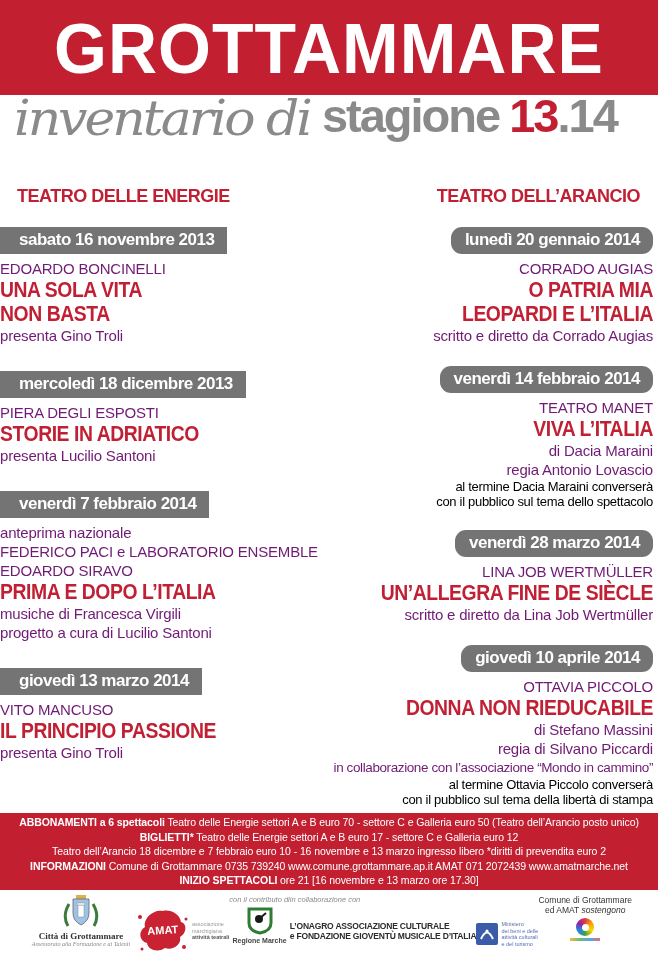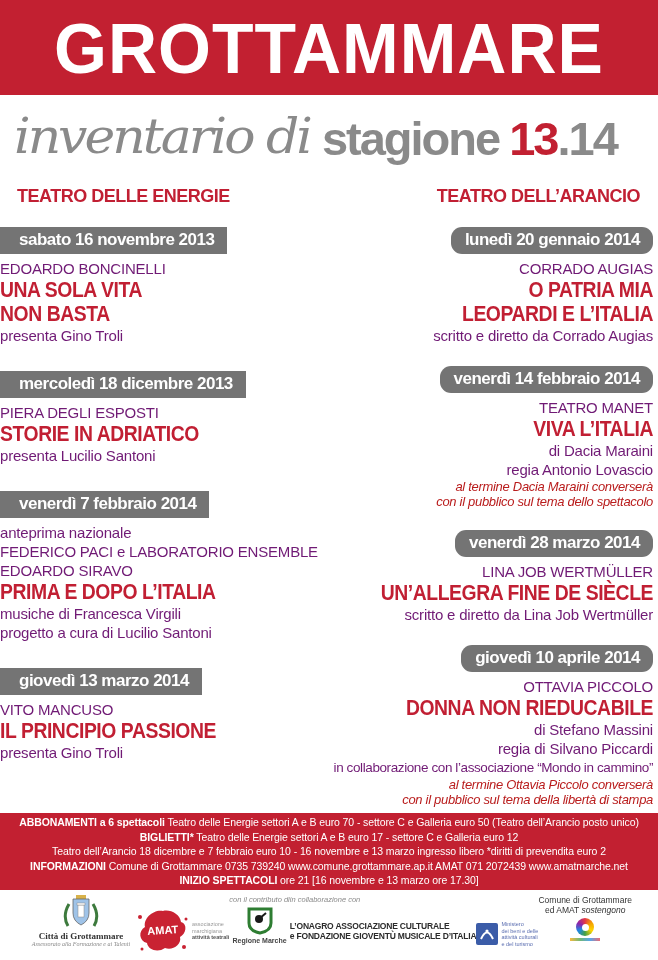--- a/index.html
+++ b/index.html
@@ -5,22 +5,22 @@
   * { margin:0; padding:0; box-sizing:border-box; }
   body { background:#e8e8e8; font-family:"Liberation Sans", sans-serif; }
   .page { position:relative; width:658px; height:960px; background:#ffffff; overflow:hidden; margin:0 auto; }
 
   
   .masthead { position:absolute; left:0; top:0; width:658px; height:95px; background:#c22031;
               display:flex; align-items:center; justify-content:center; }
   .masthead-title { color:#ffffff; font-weight:bold; font-size:68px; letter-spacing:1px; transform:scaleY(1.04); }
 
   
-  .tagline { position:absolute; left:14px; top:96px; width:640px; height:70px;
-             display:flex; align-items:flex-end; white-space:nowrap; }
+  .tagline { position:absolute; left:14px; top:88px; width:640px; height:70px;
+             display:flex; align-items:flex-start; white-space:nowrap; }
   .tag-script { font-family:"DejaVu Serif", serif; font-style:italic; font-size:52px; color:#8a8a8a;
                 letter-spacing:-3px; transform:scaleY(0.95); }
   .tag-bold { font-weight:bold; font-size:47px; color:#8a8a8a; letter-spacing:-2px; margin-left:12px; }
   .tag-year { font-weight:bold; font-size:47px; letter-spacing:-2px; margin-left:10px; color:#8a8a8a; }
   .tag-year .red { color:#c22031; }
 
   
   .theater-row { position:absolute; top:186px; left:17px; right:18px; display:flex; justify-content:space-between; }
   .theater-name { color:#c11f33; font-weight:bold; font-size:18px; letter-spacing:-0.5px; }
 
@@ -34,21 +34,21 @@
   .col-left  .event { margin-bottom:26px; }
   .col-right .event { margin-bottom:21px; }
 
   .date-banner { display:inline-block; background:#747474; color:#ffffff; font-weight:bold;
                  font-size:17px; line-height:20px; letter-spacing:-0.5px;
                  padding:3px 13px 4px 19px; margin-bottom:5px; }
   .col-right .date-banner { padding:3px 13px 4px 14px;border-radius:11px; }
 
   .line { font-size:15px; line-height:19px; color:#701a75; letter-spacing:-0.2px; }
   .line.small { font-size:13.5px; letter-spacing:-0.4px; }
-  .line.italic { font-size:13px; line-height:15px; font-style:italic; color:#b91c1c; letter-spacing:-0.3px; }
+  .line.italic { font-size:13px; line-height:15px; color:#000000; letter-spacing:-0.3px; }
   .title-line { font-size:22px; line-height:24px; font-weight:bold; color:#c11f33; letter-spacing:-0.5px;
                 transform:scaleX(0.88); transform-origin:left center; }
   .col-right .title-line { transform-origin:right center; }
 
   
   .footer { position:absolute; top:813px; left:0; width:658px; height:77px; background:#c22031;
             color:#ffffff; display:flex; flex-direction:column; justify-content:center; text-align:center; }
   .footer-line { font-size:10.5px; line-height:14.5px; letter-spacing:-0.1px; }
   .footer-line b { font-weight:bold; }
 

